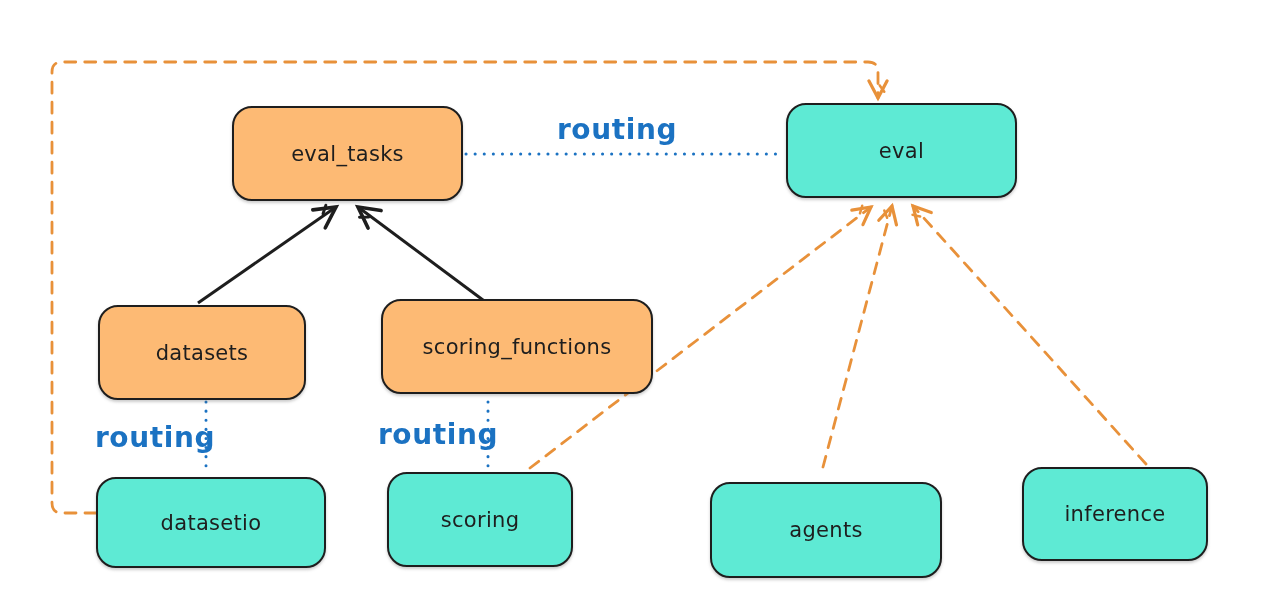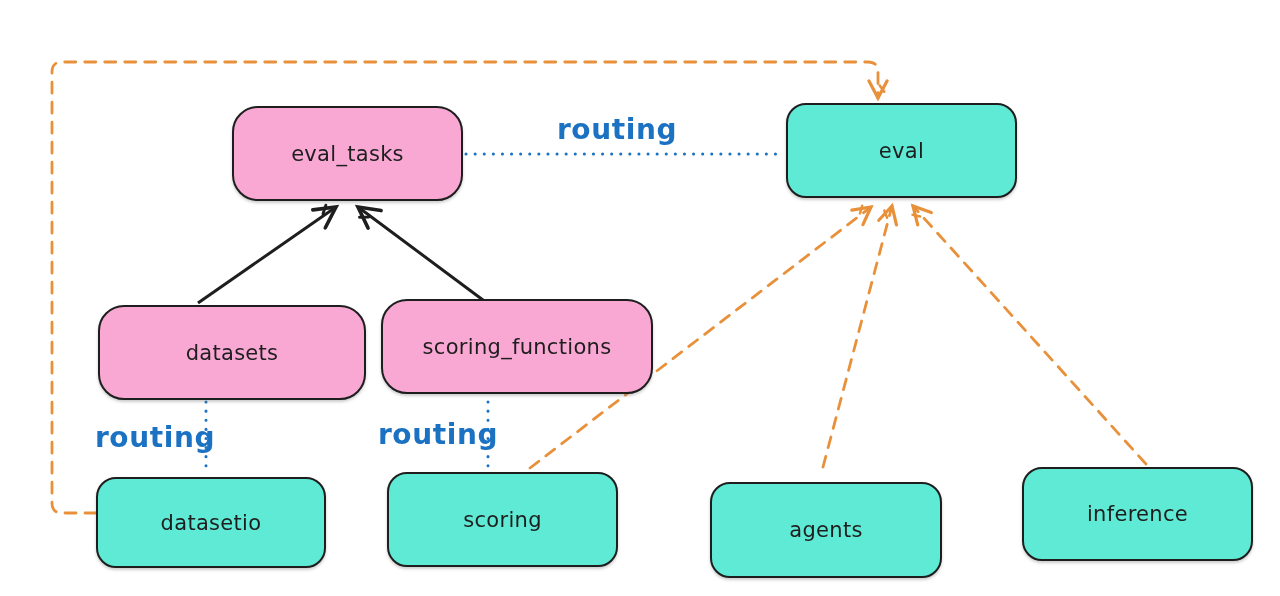--- a/index.html
+++ b/index.html
@@ -27,21 +27,21 @@
     align-items: center;
     justify-content: center;
     border: 2.5px solid #1e1e1e;
     border-radius: 20px;
     font-size: 21px;
     color: #1e1e1e;
     box-shadow: 0 2px 3px rgba(110,110,110,0.35);
     box-sizing: border-box;
     letter-spacing: 0.3px;
   }
-  .node.blue  { background: #f9a8d4; border-radius: 26px; }
+  .node.blue  { background: #fdba74; }
   .node.green { background: #5eead4; }
   .edge-label {
     position: absolute;
     transform: translate(-50%, -50%);
     font-size: 28px;
     font-weight: 600;
     letter-spacing: 0.6px;
     white-space: nowrap;
   }
   .edge-path { fill: none; }
@@ -77,36 +77,36 @@
         <path class="edge-path dashed-arrow-orth" stroke="#e8913a" marker-end="url(#arrow-orange)" d="M 96 513 L 62 513 Q 52 513 52 503 L 52 72 Q 52 62 62 62 L 868 62 Q 878 62 878 72 L 878 98"></path>
       </g>
   </svg>
   <div id="node-layer">
       <div class="node blue" style="left: 232px; top: 106px; width: 231px; height: 95px;">
         <span>eval_tasks</span>
       </div>
       <div class="node green" style="left: 786px; top: 103px; width: 231px; height: 95px;">
         <span>eval</span>
       </div>
-      <div class="node blue" style="left: 98px; top: 305px; width: 268px; height: 95px;">
+      <div class="node blue" style="left: 98px; top: 305px; width: 208px; height: 95px;">
         <span>datasets</span>
       </div>
       <div class="node blue" style="left: 381px; top: 299px; width: 272px; height: 95px;">
         <span>scoring_functions</span>
       </div>
       <div class="node green" style="left: 96px; top: 477px; width: 230px; height: 91px;">
         <span>datasetio</span>
       </div>
-      <div class="node green" style="left: 387px; top: 472px; width: 231px; height: 95px;">
+      <div class="node green" style="left: 387px; top: 472px; width: 186px; height: 95px;">
         <span>scoring</span>
       </div>
       <div class="node green" style="left: 710px; top: 470px; width: 232px; height: 96px; margin-top: 12px;">
         <span>agents</span>
       </div>
-      <div class="node green" style="left: 1022px; top: 467px; width: 231px; height: 94px;">
+      <div class="node green" style="left: 1022px; top: 467px; width: 186px; height: 94px;">
         <span>inference</span>
       </div>
     </div>
   <div id="label-layer">
       <div class="edge-label" style="left: 617px; top: 129px; color: rgb(27, 114, 194);">routing</div>
       <div class="edge-label" style="left: 155px; top: 437px; color: rgb(27, 114, 194);">routing</div>
       <div class="edge-label" style="left: 438px; top: 434px; color: rgb(27, 114, 194);">routing</div>
     </div>
 </div>
 

